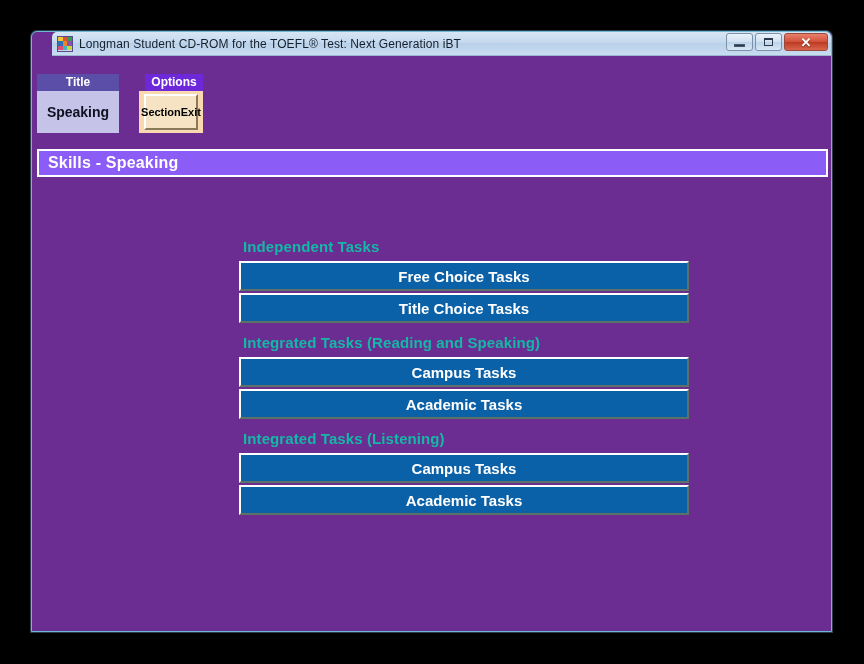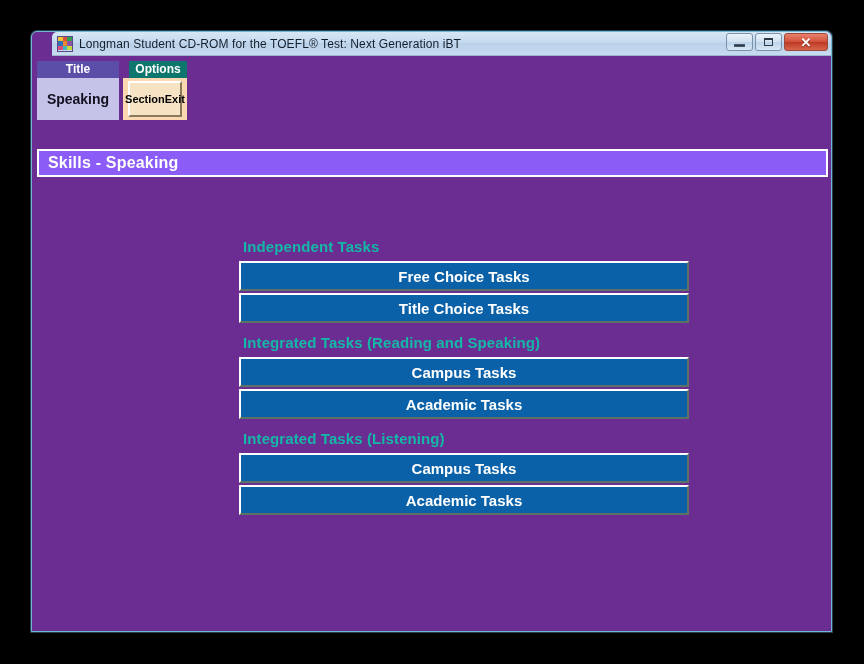--- a/index.html
+++ b/index.html
@@ -112,23 +112,23 @@
     height: calc(100% - 26px);
     background: #6b2d91;
     padding: 0;
     box-sizing: border-box;
   }
 
   
   #top-panels {
     position: absolute;
     left: 5px;
-    top: 5px;
-    display: flex;
-    gap: 4px;
+    top: 18px;
+    display: flex;
+    gap: 20px;
     align-items: flex-end;
   }
   .panel {
     box-sizing: border-box;
   }
   .panel-header {
     color: #ffffff;
     font-size: 12px;
     font-weight: bold;
     text-align: center;
@@ -141,21 +141,21 @@
     background: #c5c3e8;
     height: 42px;
     display: flex;
     align-items: center;
     justify-content: center;
     color: #101020;
     font-size: 14px;
     font-weight: bold;
   }
   #options-panel { width: 64px; }
-  #options-panel .panel-header { background: #0f766e; margin-left: 6px; }
+  #options-panel .panel-header { background: #6d28d9; margin-left: 6px; }
   #options-panel .panel-body {
     background: #fbd9b0;
     height: 42px;
     display: flex;
     align-items: center;
     justify-content: center;
   }
   #section-exit-button {
     width: 54px;
     height: 36px;

